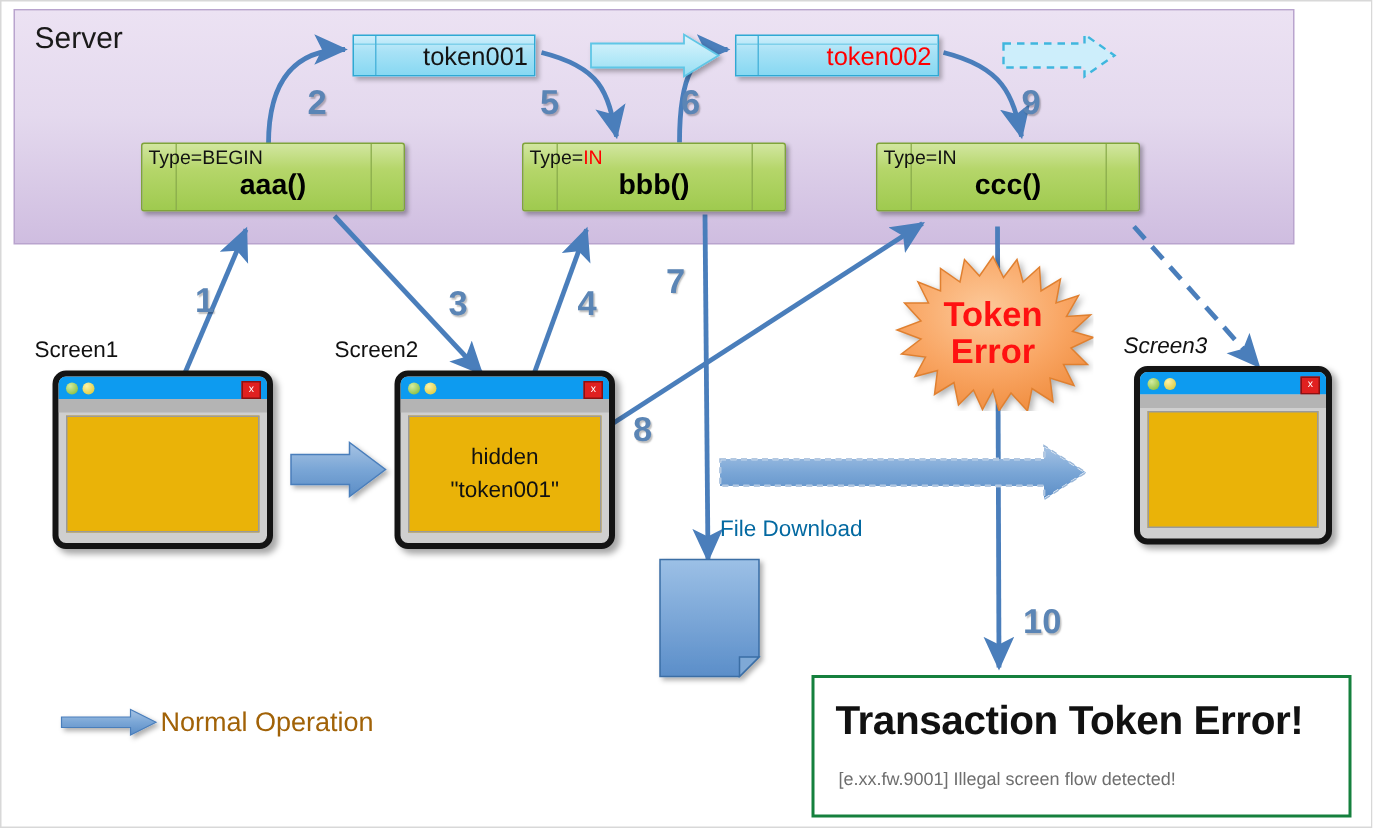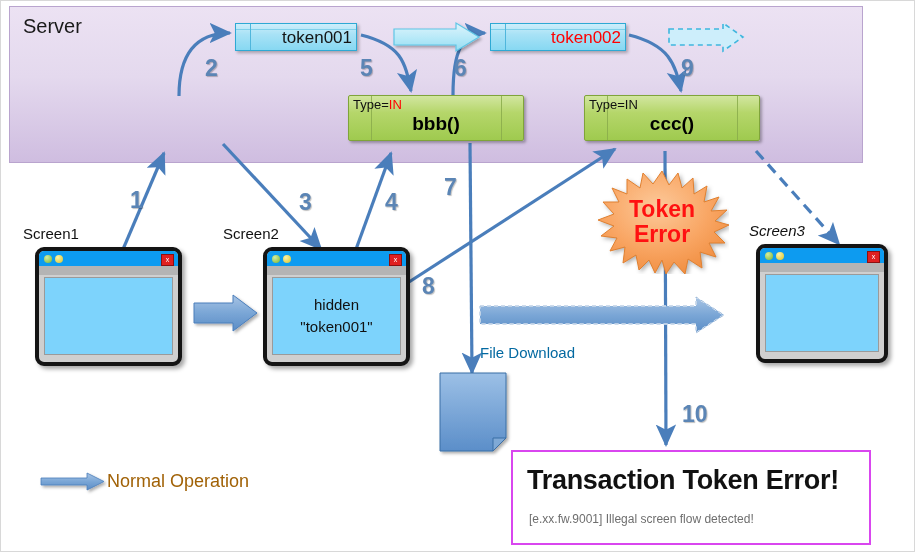--- a/index.html
+++ b/index.html
@@ -47,21 +47,21 @@
   .win{position:absolute;box-sizing:border-box;background:#cfcfcf;
     border:4px solid #141414;border-radius:9px;
     box-shadow:3px 3px 4px rgba(0,0,0,.35);overflow:hidden;}
   .win .tbar{position:absolute;left:0;right:0;top:0;height:15px;background:#0d9bf0;}
   .win .dot{position:absolute;top:4px;width:8px;height:8px;border-radius:50%;}
   .win .dot.g{left:5px;background:radial-gradient(circle at 35% 30%,#d4eda0,#7ab52e);}
   .win .dot.y{left:16px;background:radial-gradient(circle at 35% 30%,#fcf3a9,#d8c328);}
   .win .xbtn{position:absolute;right:4px;top:3px;width:11px;height:10px;background:#e02020;
     border:1px solid #8c1010;color:#fff;font-size:7px;line-height:9px;text-align:center;}
   .win .strip{position:absolute;left:0;right:0;top:15px;height:9px;background:#b4b4b4;}
-  .win .page{position:absolute;left:5px;right:5px;top:26px;bottom:7px;background:#7dd3fc;
+  .win .page{position:absolute;left:5px;right:5px;top:26px;bottom:7px;background:#eab308;
     border:1px solid #9a9a9a;display:flex;flex-direction:column;align-items:center;
     justify-content:center;font-size:15px;color:#111;line-height:22px;}
   #win1{left:34px;top:246px;width:147px;height:119px;}
   #win2{left:262px;top:246px;width:147px;height:119px;}
   #win3{left:755px;top:243px;width:132px;height:119px;}
 
   .scr-label{position:absolute;font-size:15px;color:#111;white-space:nowrap;}
   #lbl-s1{left:22px;top:224px;}
   #lbl-s2{left:222px;top:224px;}
   #lbl-s3{left:748px;top:221px;font-style:italic;}
@@ -74,22 +74,22 @@
   #file-dl-label{position:absolute;left:479px;top:343px;font-size:15px;color:#0369a1;}
   #legend-label{position:absolute;left:106px;top:470px;font-size:18px;color:#a16207;}
 
   
   #burst{position:absolute;left:594px;top:168px;width:134px;height:105px;}
   #burst-text{position:absolute;left:594px;top:168px;width:134px;height:105px;
     display:flex;flex-direction:column;align-items:center;justify-content:center;
     font-size:23px;font-weight:bold;color:#ff1111;line-height:25px;pointer-events:none;}
 
   
-  #err-box{position:absolute;left:510px;top:449px;width:360px;height:95px;
-    background:#fff;border:2px solid #d946ef;box-sizing:border-box;}
+  #err-box{position:absolute;left:540px;top:449px;width:360px;height:95px;
+    background:#fff;border:2px solid #15803d;box-sizing:border-box;}
   #err-title{position:absolute;left:14px;top:13px;font-size:27px;font-weight:bold;color:#111;
     letter-spacing:-.3px;}
   #err-sub{position:absolute;left:16px;top:60px;font-size:12px;color:#6e6e6e;}
 
   svg.ov{position:absolute;left:0;top:0;width:915px;height:552px;pointer-events:none;}
 </style>
 </head>
 <body>
 
 <div id="stage">
@@ -190,20 +190,28 @@
     <div class="hline"></div>
     <div class="vline"></div>
     <span class="lbl">token001</span>
   </div>
   <div class="token" id="token002">
     <div class="hline"></div>
     <div class="vline"></div>
     <span class="lbl">token002</span>
   </div>
 
+  <div class="proc" id="proc-aaa">
+    <div class="bar" style="left:22px"></div>
+    <div class="bar" style="left:152px"></div>
+    <div class="type">
+      <span>Type=</span><span>BEGIN</span>
+    </div>
+    <div class="fname">aaa()</div>
+  </div>
 
   <div class="proc" id="proc-bbb">
     <div class="bar" style="left:22px"></div>
     <div class="bar" style="left:152px"></div>
     <div class="type">
       <span>Type=</span><span class="red">IN</span>
     </div>
     <div class="fname">bbb()</div>
   </div>
 

